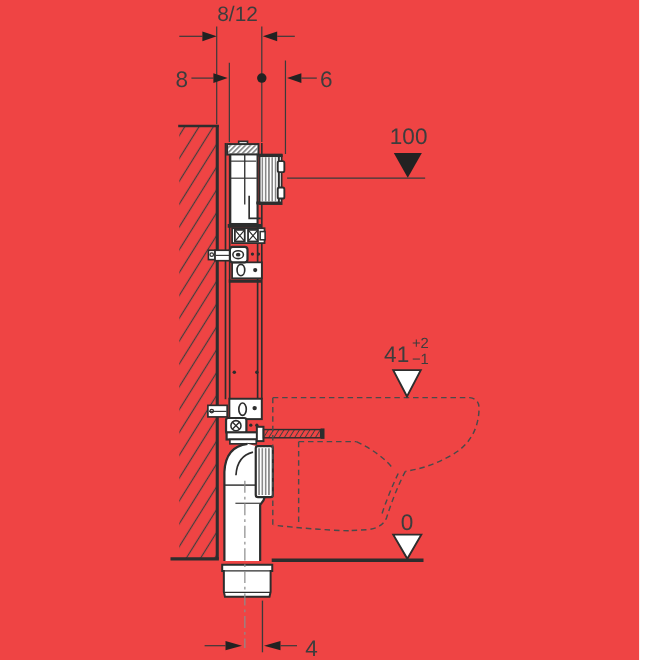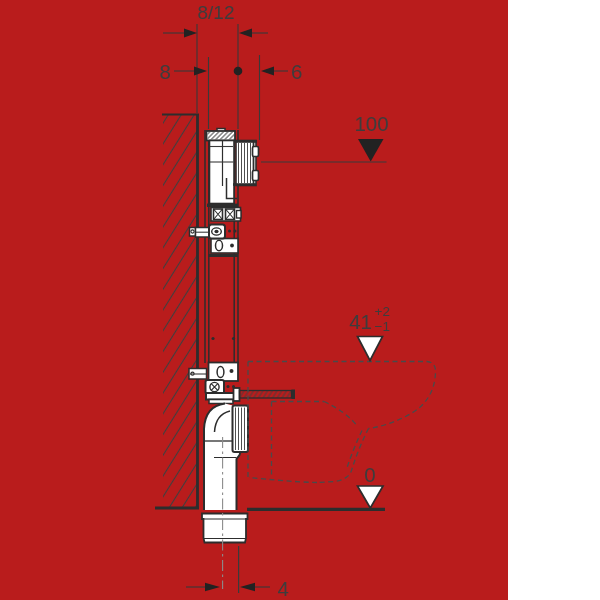--- a/index.html
+++ b/index.html
@@ -1,16 +1,16 @@
 <!DOCTYPE html>
 <html><head>
 <meta charset="utf-8">
 <style>
   html,body{margin:0;padding:0;background:#fff;}
-  .canvas{position:relative;width:508px;height:600px;background:#b91c1c;overflow:hidden;
+  .canvas{position:relative;width:581px;height:600px;background:#ef4444;overflow:hidden;
           font-family:"Liberation Sans", sans-serif;}
   svg text{fill:#3d3d3d;font-family:"Liberation Sans", sans-serif;}
   .lbl{font-size:20.5px;}
   .lbl-sm{font-size:13.5px;}
   .lbl-top{font-size:19px;}
   .thin{stroke:#3a3a3a;stroke-width:1.1;}
   .med{stroke:#2d2d2d;stroke-width:1.5;fill:none;}
   .bold{stroke:#2d2d2d;stroke-width:2;fill:none;}
   .dash{stroke:#4a4a4a;stroke-width:1.3;fill:none;stroke-dasharray:5 3.5;}
   .cl{stroke:#8c8c8c;stroke-width:1.1;fill:none;stroke-dasharray:11 3.5 2.5 3.5;}

